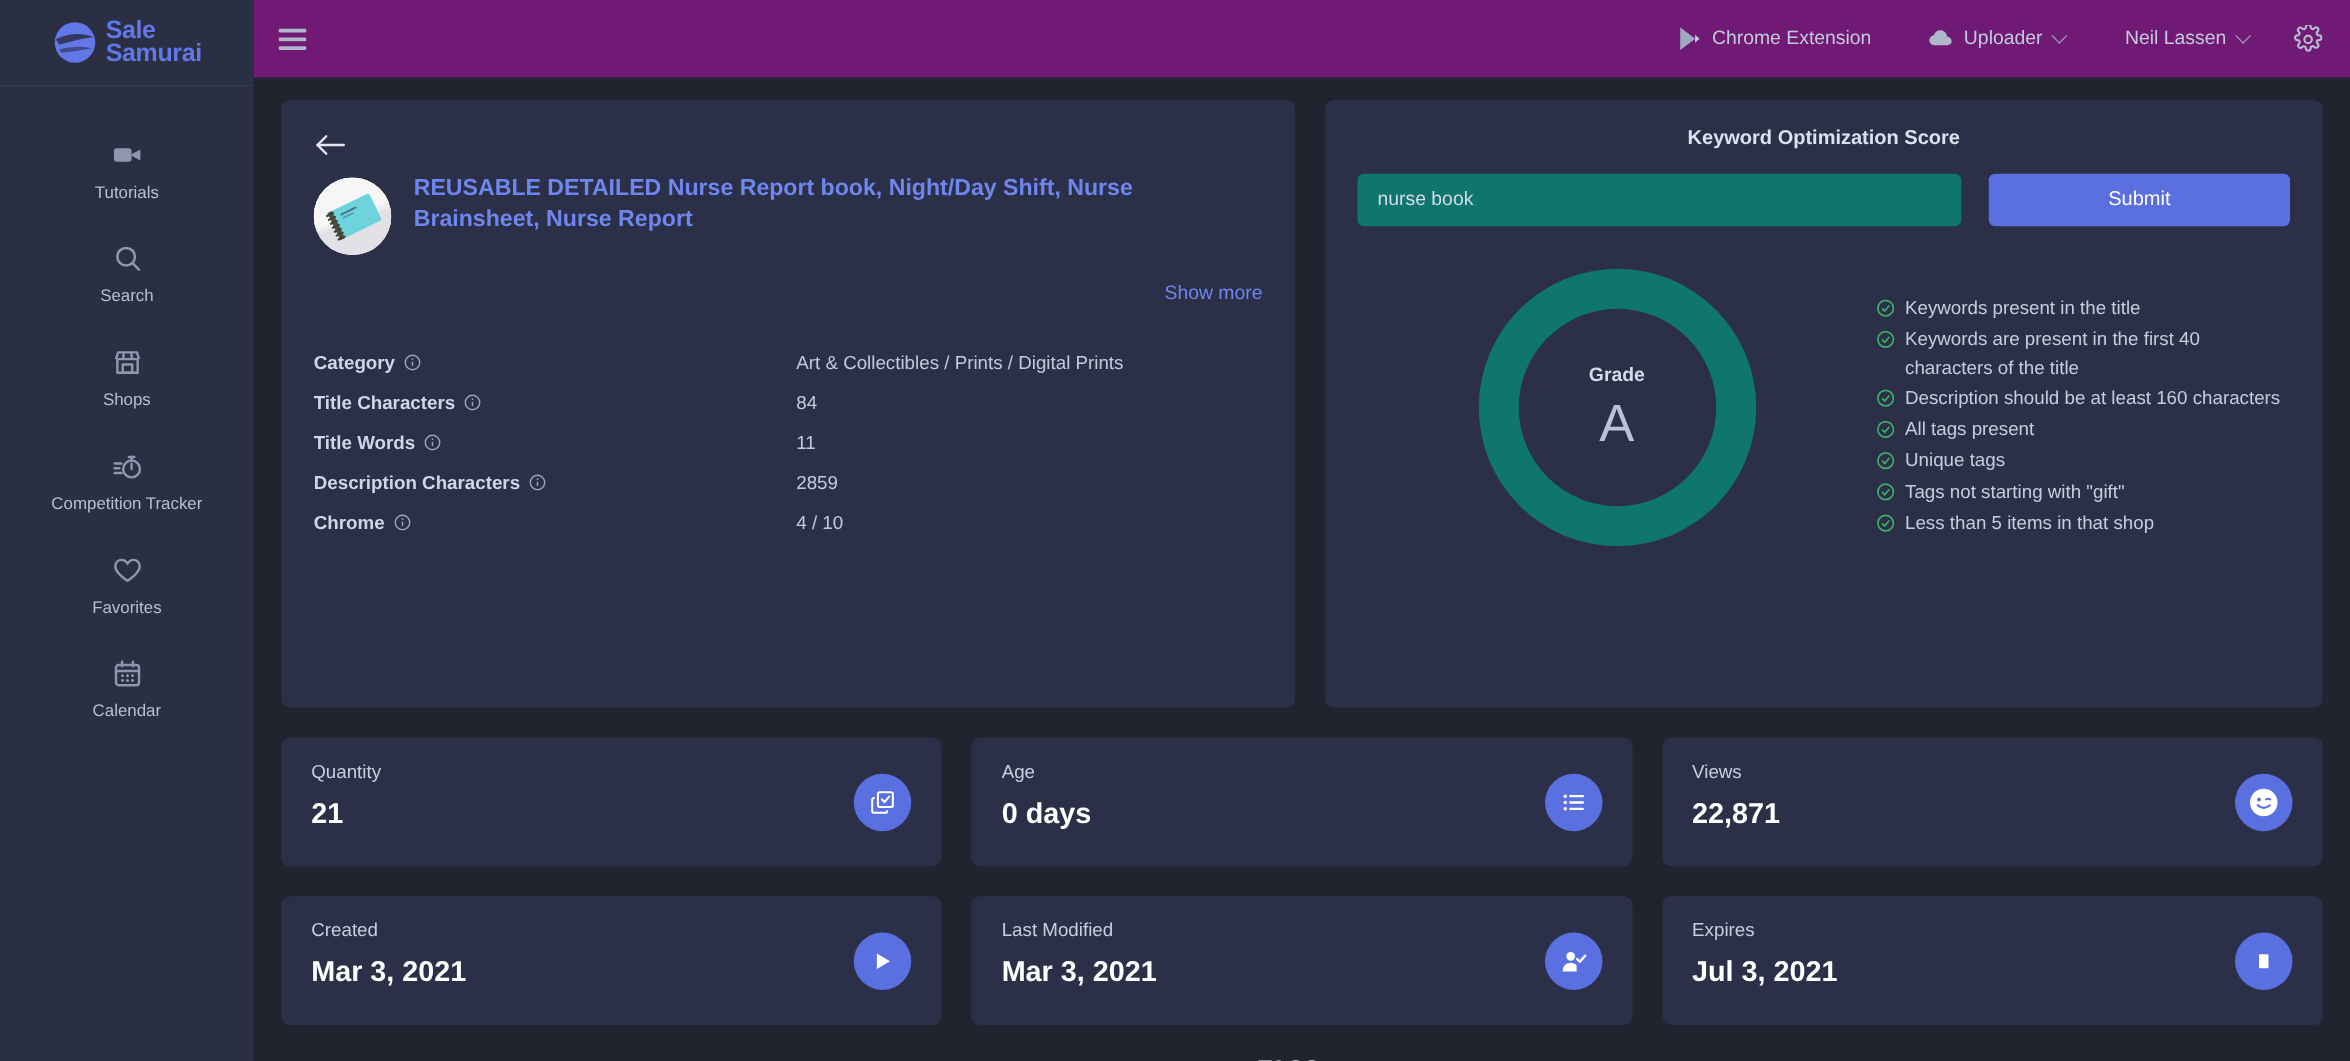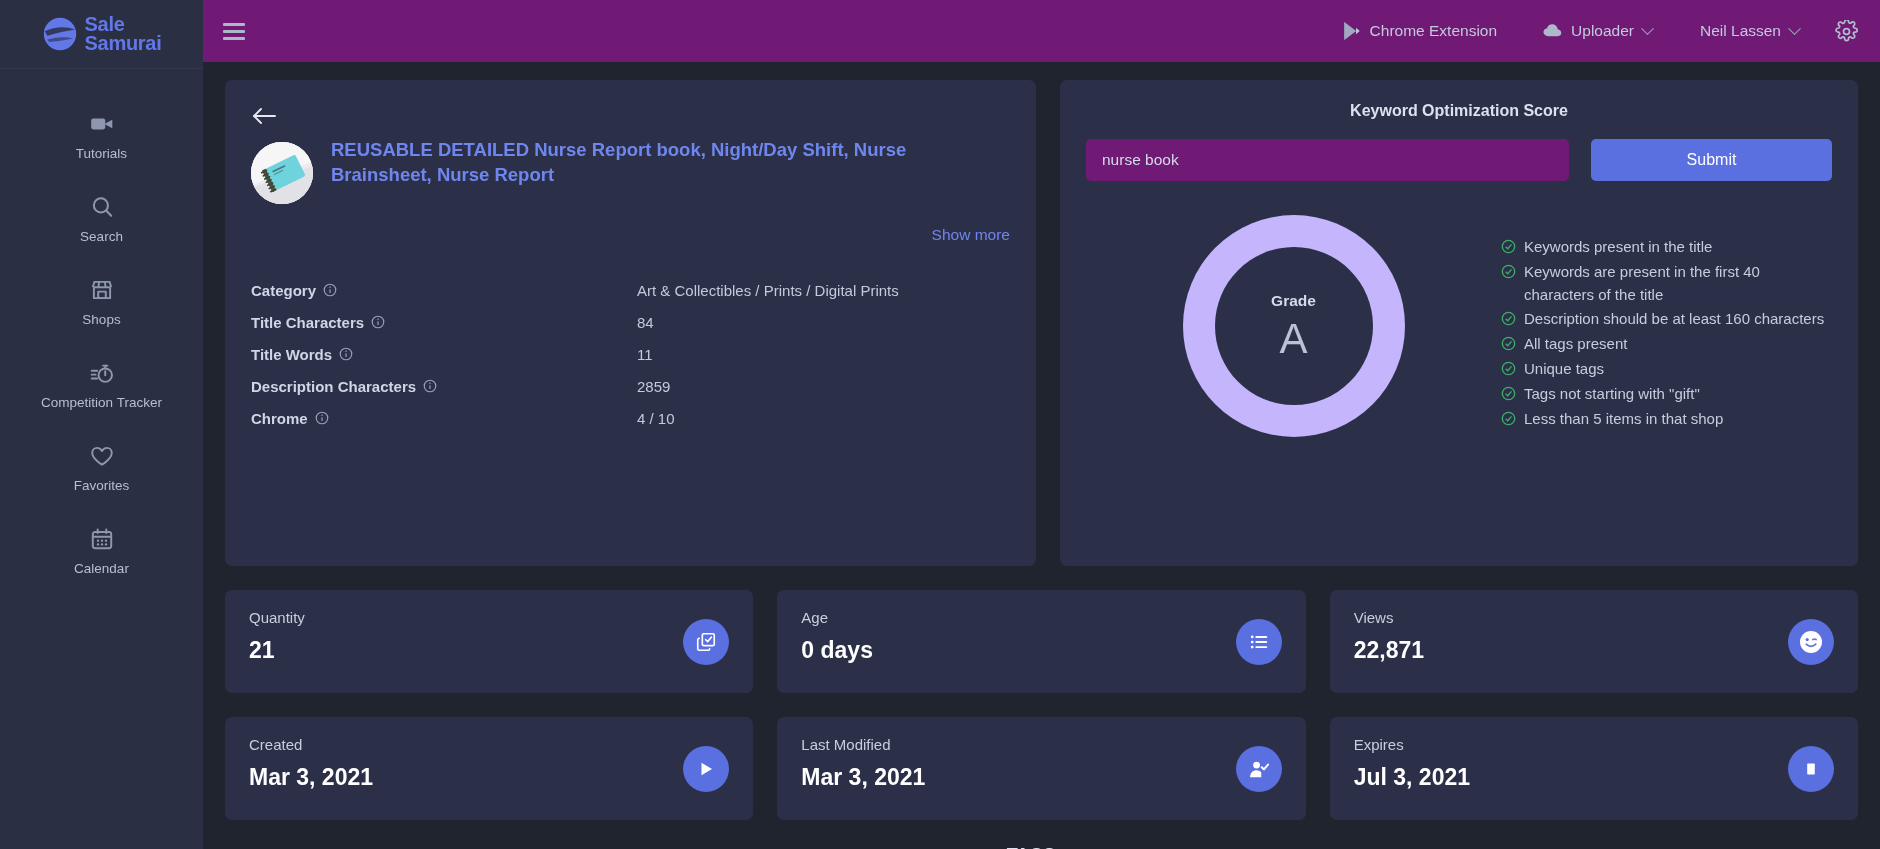--- a/index.html
+++ b/index.html
@@ -118,21 +118,21 @@
   .meta-value { font-size: 15px; color: #c2cadb; }
   .info-i { width: 14px; height: 14px; display: inline-block; cursor: pointer; }
 
   
   .kw-panel { flex: 1; height: 486px; padding: 22px 26px 0 26px; }
   .kw-title { text-align: center; font-size: 16px; font-weight: bold; color: #dbe1ee; margin-bottom: 19px; }
   .kw-form { display: flex; gap: 22px; }
   .kw-input {
     flex: 1;
     height: 42px;
-    background: #701a75;
+    background: #0f766e;
     border: none;
     border-radius: 5px;
     padding: 0 16px;
     font-size: 15.5px;
     color: #d5dbe9;
     font-family: "Liberation Sans", sans-serif;
     outline: none;
   }
   .kw-submit {
     flex: 0 0 241px;
@@ -143,21 +143,21 @@
     color: #fff;
     font-size: 16px;
     font-family: "Liberation Sans", sans-serif;
     cursor: pointer;
   }
 
   .kw-body { display: flex; align-items: flex-start; margin-top: 26px; }
   .donut-wrap { flex: 0 0 415px; display: flex; justify-content: center; padding-top: 8px; }
   .donut {
     width: 222px; height: 222px; border-radius: 50%;
-    background: #c4b5fd;
+    background: #0f766e;
     display: flex; align-items: center; justify-content: center;
     position: relative;
   }
   .donut-hole {
     width: 158px; height: 158px; border-radius: 50%;
     background: #2b3048;
     display: flex; flex-direction: column; align-items: center; justify-content: center;
     gap: 8px;
   }
   .donut-label { font-size: 15.5px; font-weight: bold; color: #d4dbea; }

